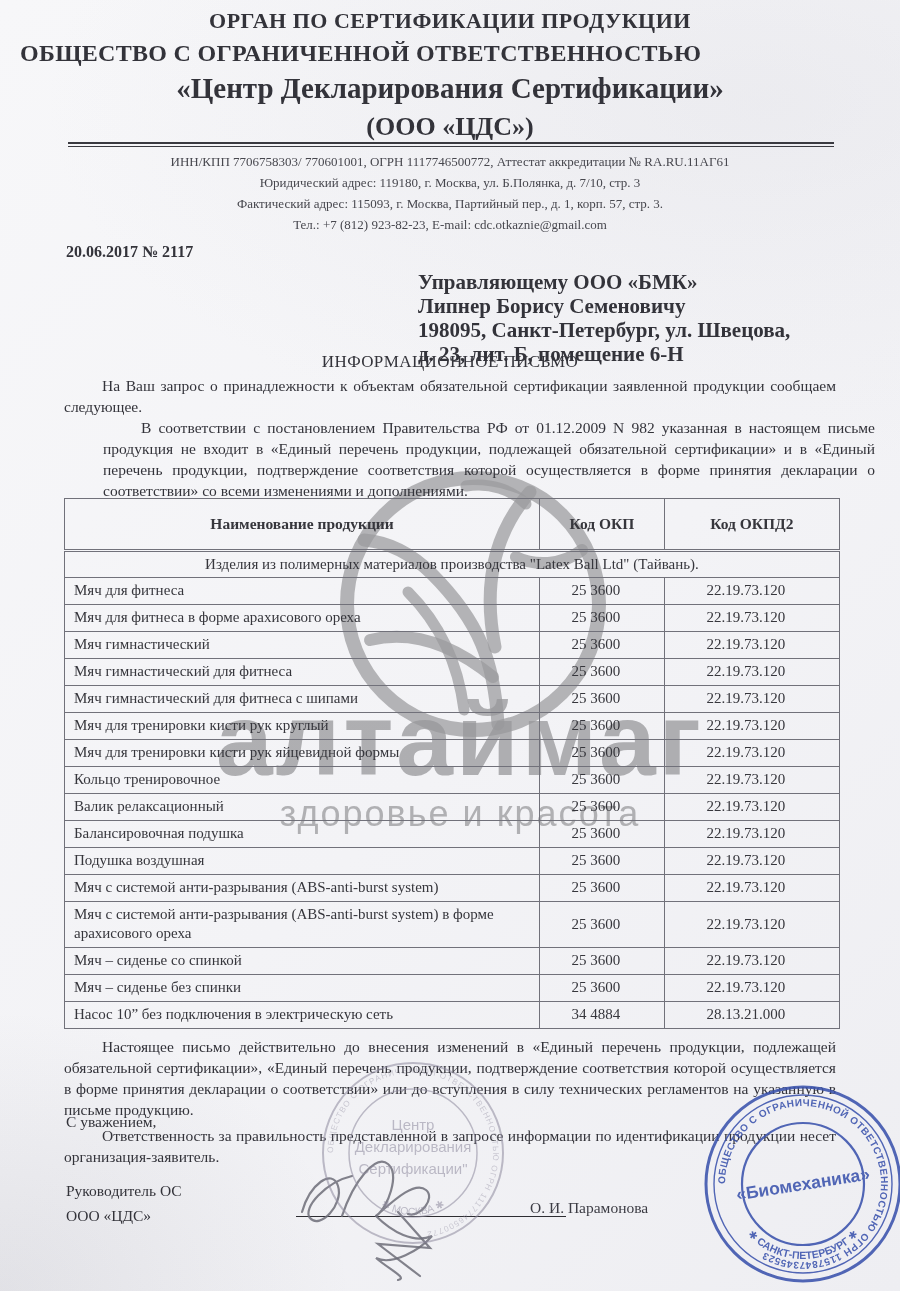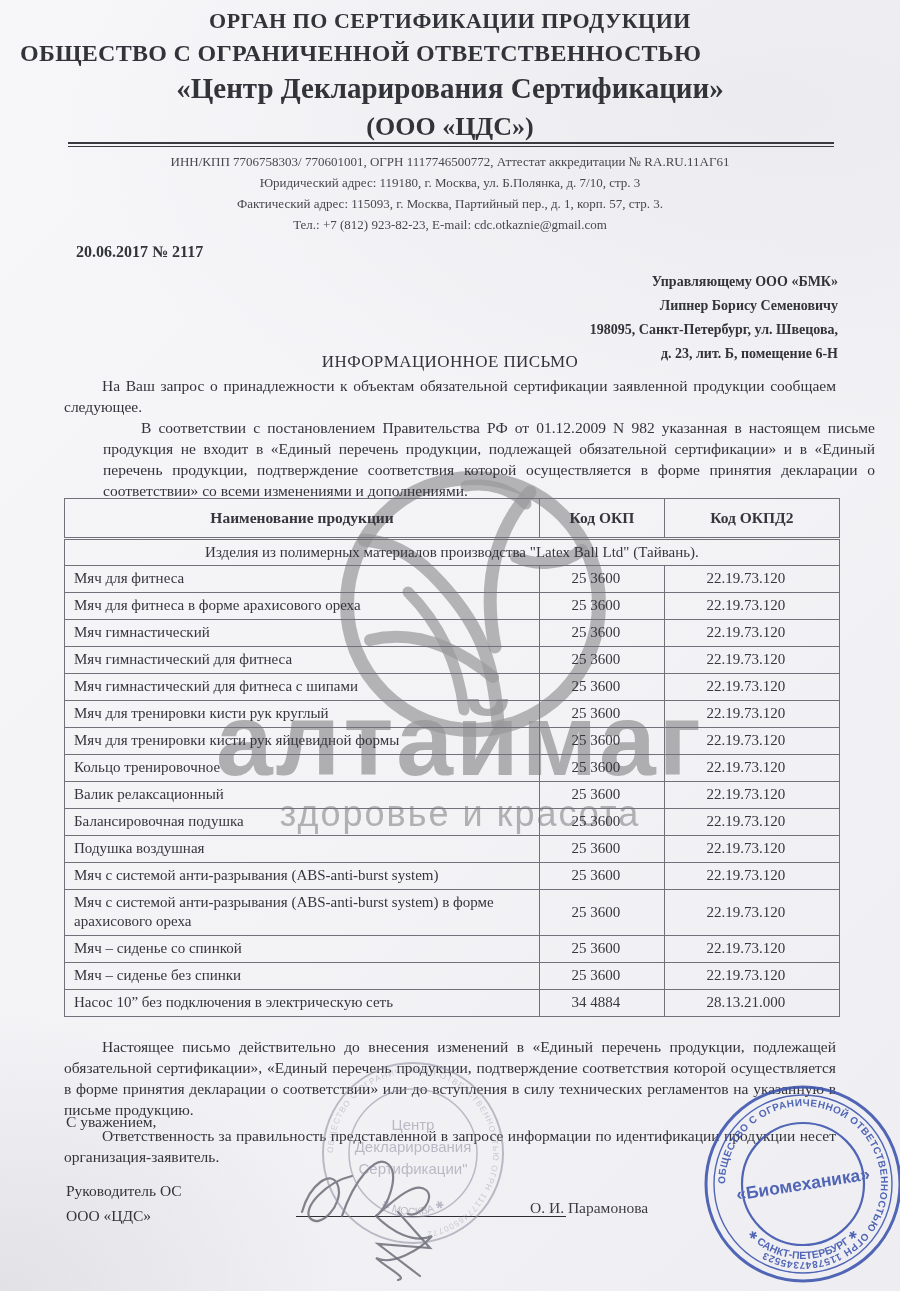--- a/index.html
+++ b/index.html
@@ -14,32 +14,32 @@
   }
   .abs{position:absolute;}
   
   .h1{top:8px;left:0;width:100%;text-align:center;font-size:22px;font-weight:bold;letter-spacing:.5px;}
   .h2{top:40px;left:0;width:100%;font-size:24px;font-weight:bold;letter-spacing:.3px;padding-left:20px;}
   .h3{top:72px;left:0;width:100%;text-align:center;font-size:29px;font-weight:bold;}
   .h4{top:112px;left:0;width:100%;text-align:center;font-size:26px;font-weight:bold;}
   .rule{top:142px;left:68px;width:766px;height:2px;border-top:2px solid #3a3a40;border-bottom:1px solid #3a3a40;}
   .contacts{top:151px;left:0;width:100%;text-align:center;font-size:13px;line-height:21px;color:#47474e;}
   
-  .dateline{top:243px;left:66px;font-size:16px;font-weight:bold;margin-left:10px;}
-  .recipient{top:270px;right:62px;width:420px;text-align:right;font-size:14px;font-weight:bold;line-height:24px;}
+  .dateline{top:243px;left:66px;font-size:16px;font-weight:bold;}
+  .recipient{top:270px;right:62px;width:420px;font-size:21px;font-weight:bold;line-height:24px;}
   .title{top:352px;left:0;width:100%;text-align:center;font-size:17px;font-weight:normal;letter-spacing:.4px;}
   .para{left:64px;width:772px;font-size:15.5px;line-height:21px;text-align:justify;text-indent:38px;}
   .p1{top:375px;}
   .p2{top:417px;margin-left:39px;}
   .p3{top:1036px;}
   .p4{top:1125px;}
   
   .tbl{top:498px;left:64px;width:776px;border-collapse:collapse;font-size:15px;color:#36363c;}
   .tbl th,.tbl td{border:1px solid #71717a;}
-  .tbl th{font-size:15.5px;font-weight:bold;padding:10px 4px;border-bottom:3px double #71717a;}
+  .tbl th{font-size:15.5px;font-weight:bold;padding:16px 4px;border-bottom:3px double #71717a;}
   .tbl td{padding:3px 16px 4px 4px;line-height:19px;}
   .tbl td.name-cell{padding-left:9px;text-align:left;}
   .tbl td.code-cell{text-align:center;white-space:nowrap;}
   .tbl .group td{text-align:center;padding:3px 4px;}
   .tbl col.c1{width:61.3%;} .tbl col.c2{width:16.1%;} .tbl col.c3{width:22.6%;}
   
   .signoff{left:66px;font-size:15.5px;}
   .closing{top:1113px;} .pos1{top:1182px;} .pos2{top:1207px;}
   .sig-line{top:1216px;left:296px;width:270px;height:1px;background:#2d2d32;}
   .signer{top:1199px;left:530px;font-size:15.5px;color:#3c3c44;}

